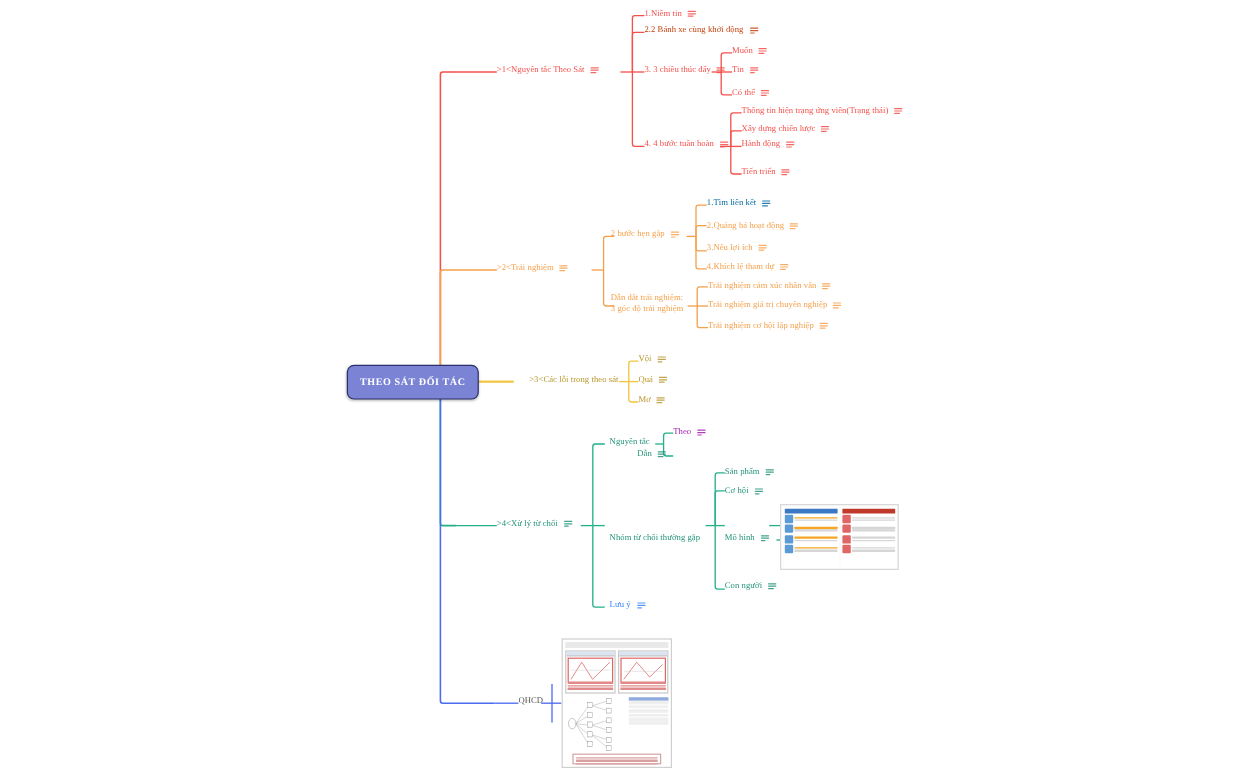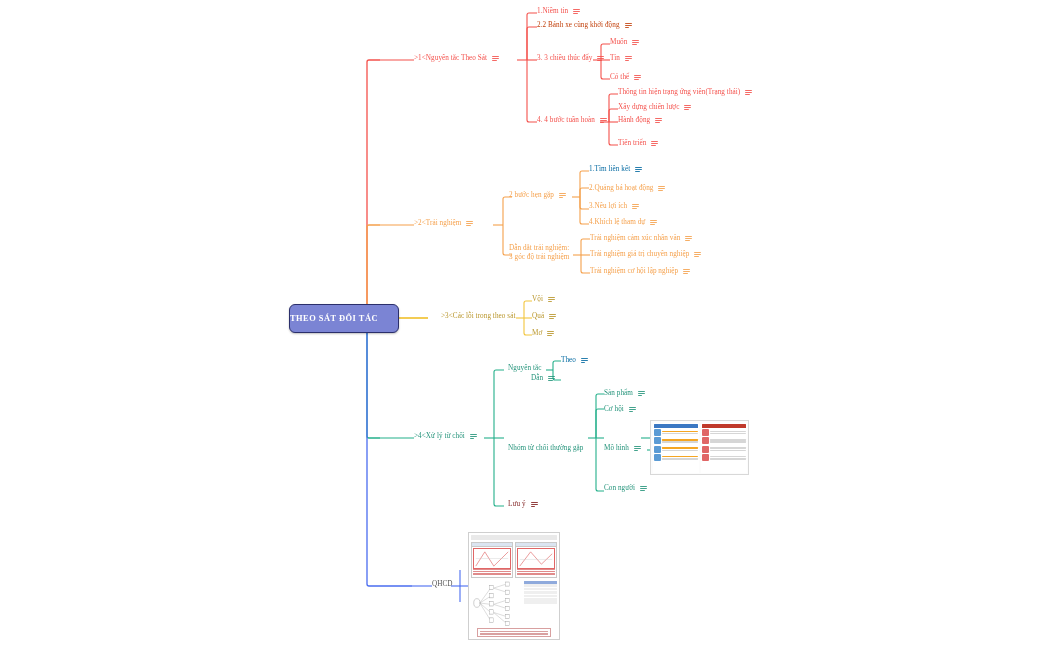--- a/index.html
+++ b/index.html
@@ -49,21 +49,21 @@
   .noteicon i:nth-child(3) { top: 5px; width: 4.5px; }
 
   
   #root-node {
     position: absolute;
     left: 289px; top: 304px;
     width: 110px; height: 29px;
     background: #7b84d4;
     border: 1.4px solid #2b2f6b;
     border-radius: 6px;
-    display: flex; align-items: center; 
+    display: flex; align-items: center; justify-content: center;
     box-shadow: 0 1px 2px rgba(0,0,0,.25);
   }
   #root-node .rtxt {
     color: #ffffff;
     font-size: 8.4px;
     font-weight: bold;
     letter-spacing: .5px;
     font-family: "Liberation Serif", serif;
   }
 
@@ -416,21 +416,21 @@
     <span class="noteicon">
         <i></i>
         <i></i>
         <i></i>
       </span>
   </div>
 
   <div class="node" style="left:508px; top:364px; color:#23937a;">
     <span class="txt">Nguyên tắc</span>
   </div>
-  <div class="node" style="left:561px; top:356px; color:#0369a1;">
+  <div class="node" style="left:561px; top:356px; color:#a21caf;">
     <span class="txt">Theo</span>
     <span class="noteicon">
         <i></i>
         <i></i>
         <i></i>
       </span>
   </div>
   <div class="node" style="left:531px; top:374px; color:#23937a;">
     <span class="txt">Dẫn</span>
     <span class="noteicon">
@@ -469,21 +469,21 @@
   </div>
   <div class="node" style="left:604px; top:484px; color:#23937a;">
     <span class="txt">Con người</span>
     <span class="noteicon">
         <i></i>
         <i></i>
         <i></i>
       </span>
   </div>
 
-  <div class="node" style="left:508px; top:500px; color:#7f1d1d;">
+  <div class="node" style="left:508px; top:500px; color:#3b82f6;">
     <span class="txt">Lưu ý</span>
     <span class="noteicon">
         <i></i>
         <i></i>
         <i></i>
       </span>
   </div>
 
   <div class="thumb" id="thumb-refusal">
     <div class="mini-card mc-blue">

